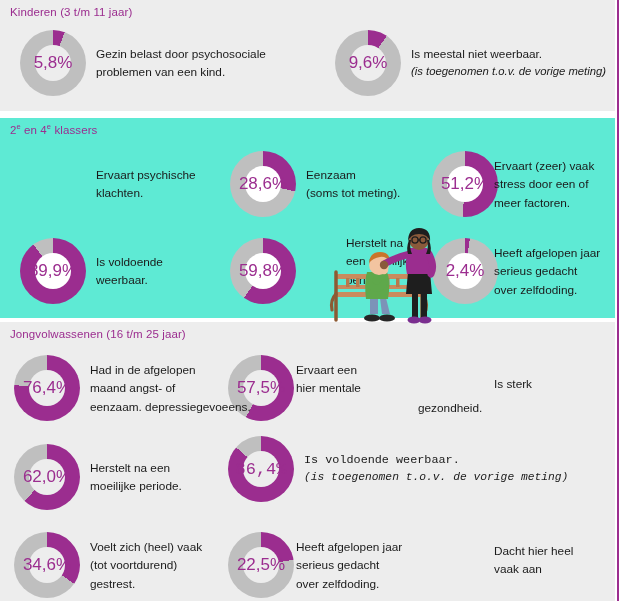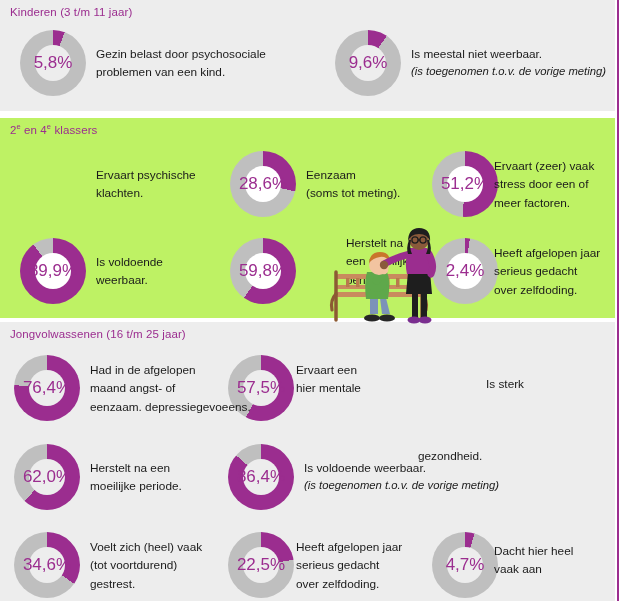--- a/index.html
+++ b/index.html
@@ -26,21 +26,21 @@
   }
 
   
   .section {
     position: absolute;
     left: 0;
     width: 615px;
     box-sizing: border-box;
   }
   .section.shaded { background: #ededed; }
-  .section.plain  { background: #bef264; }
+  .section.plain  { background: #5eead4; }
 
   #section-kinderen      { top: 0px;   height: 111px; }
   #section-klassers      { top: 118px; height: 200px; }
   #section-jongvolwassen { top: 322px; height: 279px; }
 
   .section-title {
     position: absolute;
     left: 10px; top: 6px;
     font-size: 11.5px;
     color: #9B2D8F;
@@ -247,42 +247,42 @@
         </div>
         <div class="pct">57,5%</div>
       </div>
       <div class="stat-label" style="left:68px; top:6px; transform:none;">
         <span>Ervaart een</span><br>
         <span>hier mentale</span>
       </div>
     </div>
 
     <div class="stat" style="left:432px; top:33px; width:185px; height:66px;">
-      <div class="stat-label" style="left:54px; top:20px; transform:none;">
+      <div class="stat-label" style="left:62px; top:20px; transform:none;">
         <span>Is sterk</span>
       </div>
-      <div class="stat-label" style="left:-14px; top:44px; transform:none;margin-top:48px;">
+      <div class="stat-label" style="left:-14px; top:44px; transform:none;">
         <span>gezondheid.</span>
       </div>
     </div>
 
     <div class="stat" style="left:14px; top:122px; width:220px; height:66px;">
       <div class="donut-wrap shadebg">
         <div class="donut" style="background: conic-gradient(#9B2D8F 0 62%, #BFBFBF 62% 100%);">
           <div class="hole"></div>
         </div>
         <div class="pct">62,0%</div>
       </div>
       <div class="stat-label">
         <span>Herstelt na een</span><br>
         <span>moeilijke periode.</span>
       </div>
     </div>
 
-    <div class="stat" style="left:228px; top:122px; width:290px; height:66px;">
+    <div class="stat" style="left:228px; top:114px; width:290px; height:66px;font-family:Liberation Mono, monospace;">
       <div class="donut-wrap shadebg">
         <div class="donut" style="background: conic-gradient(#9B2D8F 0 86.4%, #BFBFBF 86.4% 100%);">
           <div class="hole"></div>
         </div>
         <div class="pct">86,4%</div>
       </div>
       <div class="stat-label">
         <span>Is voldoende weerbaar.</span>
         <span class="sub">(is toegenomen t.o.v. de vorige meting)</span>
       </div>
@@ -310,26 +310,20 @@
         <div class="pct">22,5%</div>
       </div>
       <div class="stat-label" style="left:68px;">
         <span>Heeft afgelopen jaar</span><br>
         <span>serieus gedacht</span><br>
         <span>over zelfdoding.</span>
       </div>
     </div>
 
     <div class="stat" style="left:432px; top:210px; width:185px; height:66px;">
-      <div class="donut-wrap shadebg">
-        <div class="donut" style="background: conic-gradient(#9B2D8F 0 4.7%, #BFBFBF 4.7% 100%);">
-          <div class="hole"></div>
-        </div>
-        <div class="pct">4,7%</div>
-      </div>
       <div class="stat-label" style="left:62px; top:10px; transform:none;">
         <span>Dacht hier heel</span><br>
         <span>vaak aan</span>
       </div>
     </div>
   </div>
 
   <div class="illustration">
     <svg width="134" height="98" viewBox="0 0 134 98" xmlns="http://www.w3.org/2000/svg">
 

